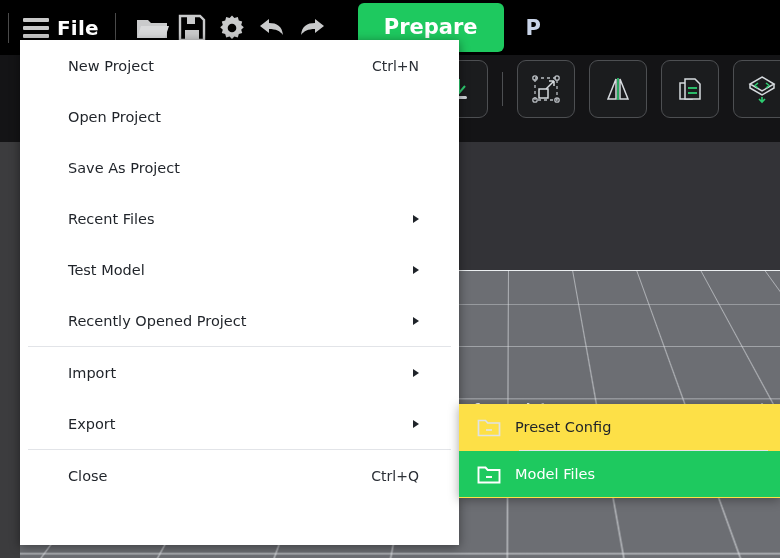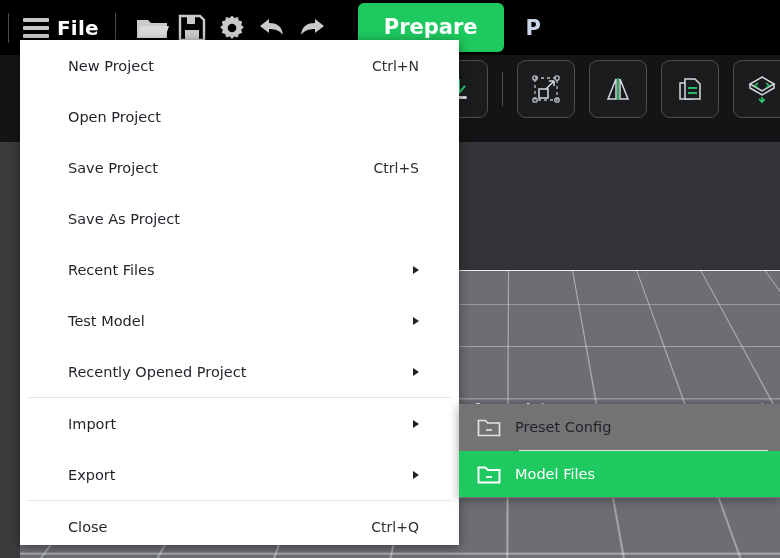--- a/index.html
+++ b/index.html
@@ -159,21 +159,21 @@
     border-left: 6px solid #1f2329;
     border-top: 4.5px solid transparent;
     border-bottom: 4.5px solid transparent;
   }
   .menu-sep { height: 1px; background: #e2e4e8; margin: 0 8px; }
 
   
   .submenu {
     position: absolute; left: 459px; top: 404px;
     width: 321px; height: 94px;
-    background: #737373;
+    background: #fde047;
     box-shadow: 0 2px 10px rgba(0,0,0,0.35);
   }
   .sub-item {
     height: 46px; display: flex; align-items: center; gap: 14px;
     padding: 0 16px 0 18px;
     cursor: pointer;
     color: #1f2329; font-size: 14.5px;
     font-family: "DejaVu Sans", sans-serif;
   }
   .sub-item.active { background: #1ec95f; color: #ffffff; }
@@ -314,24 +314,20 @@
     <div class="menu-item">
       <span class="mi-label">New Project</span>
       <span class="mi-shortcut">Ctrl+N</span>
     </div>
 
     <div class="menu-item">
       <span class="mi-label">Open Project</span>
       <span class="mi-shortcut"></span>
     </div>
 
-    <div class="menu-item">
-      <span class="mi-label">Save Project</span>
-      <span class="mi-shortcut">Ctrl+S</span>
-    </div>
 
     <div class="menu-item">
       <span class="mi-label">Save As Project</span>
       <span class="mi-shortcut"></span>
     </div>
 
     <div class="menu-item">
       <span class="mi-label">Recent Files</span>
       <span class="mi-arrow"></span>
     </div>

